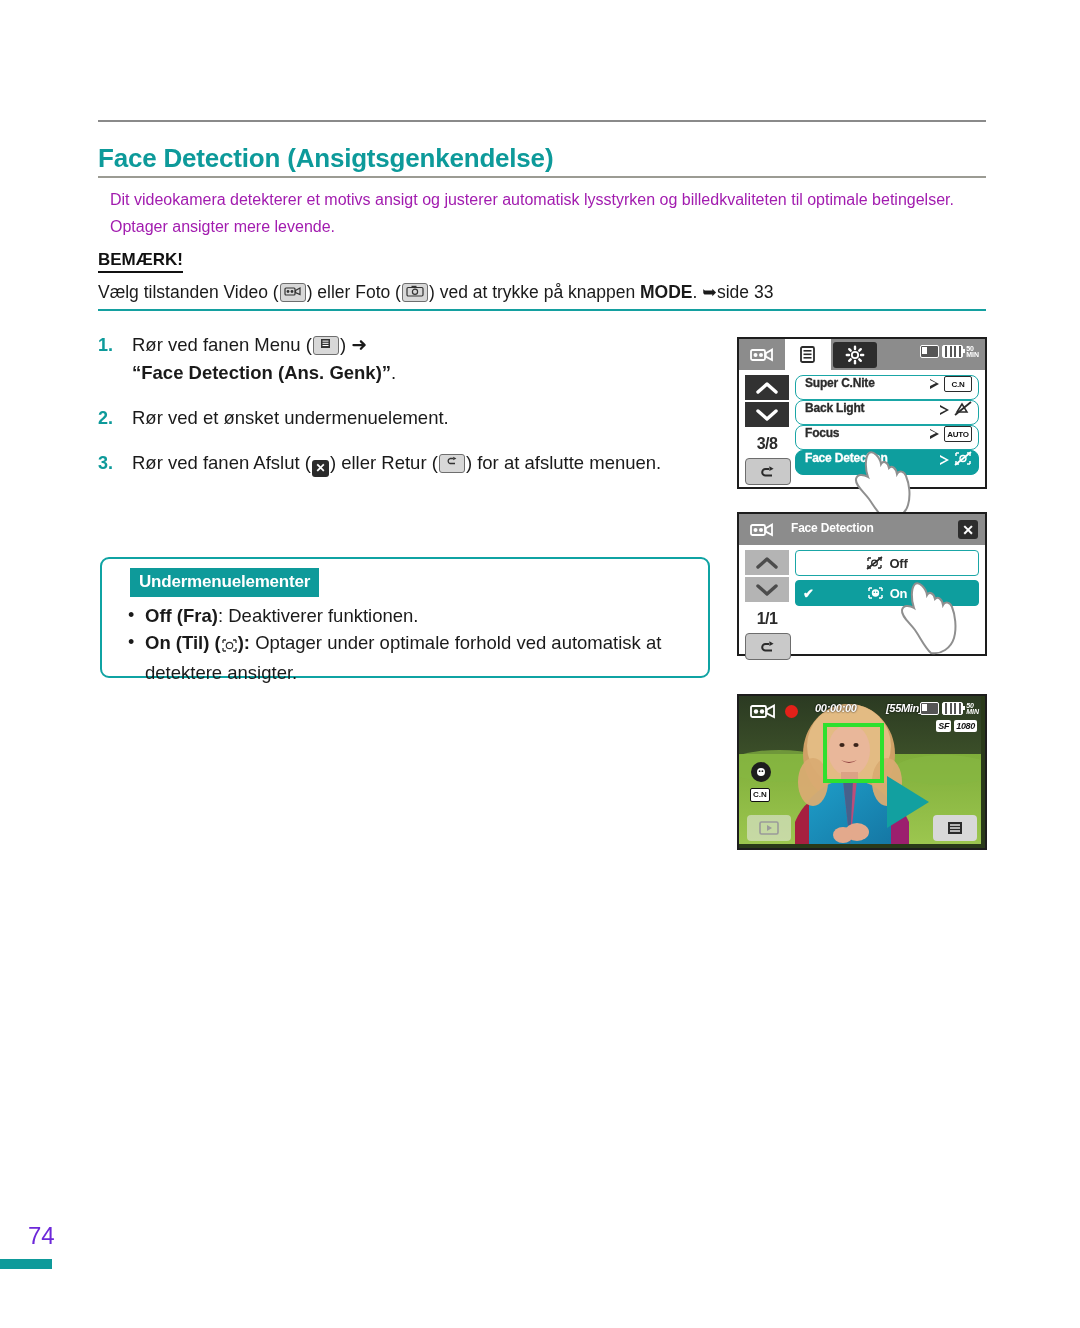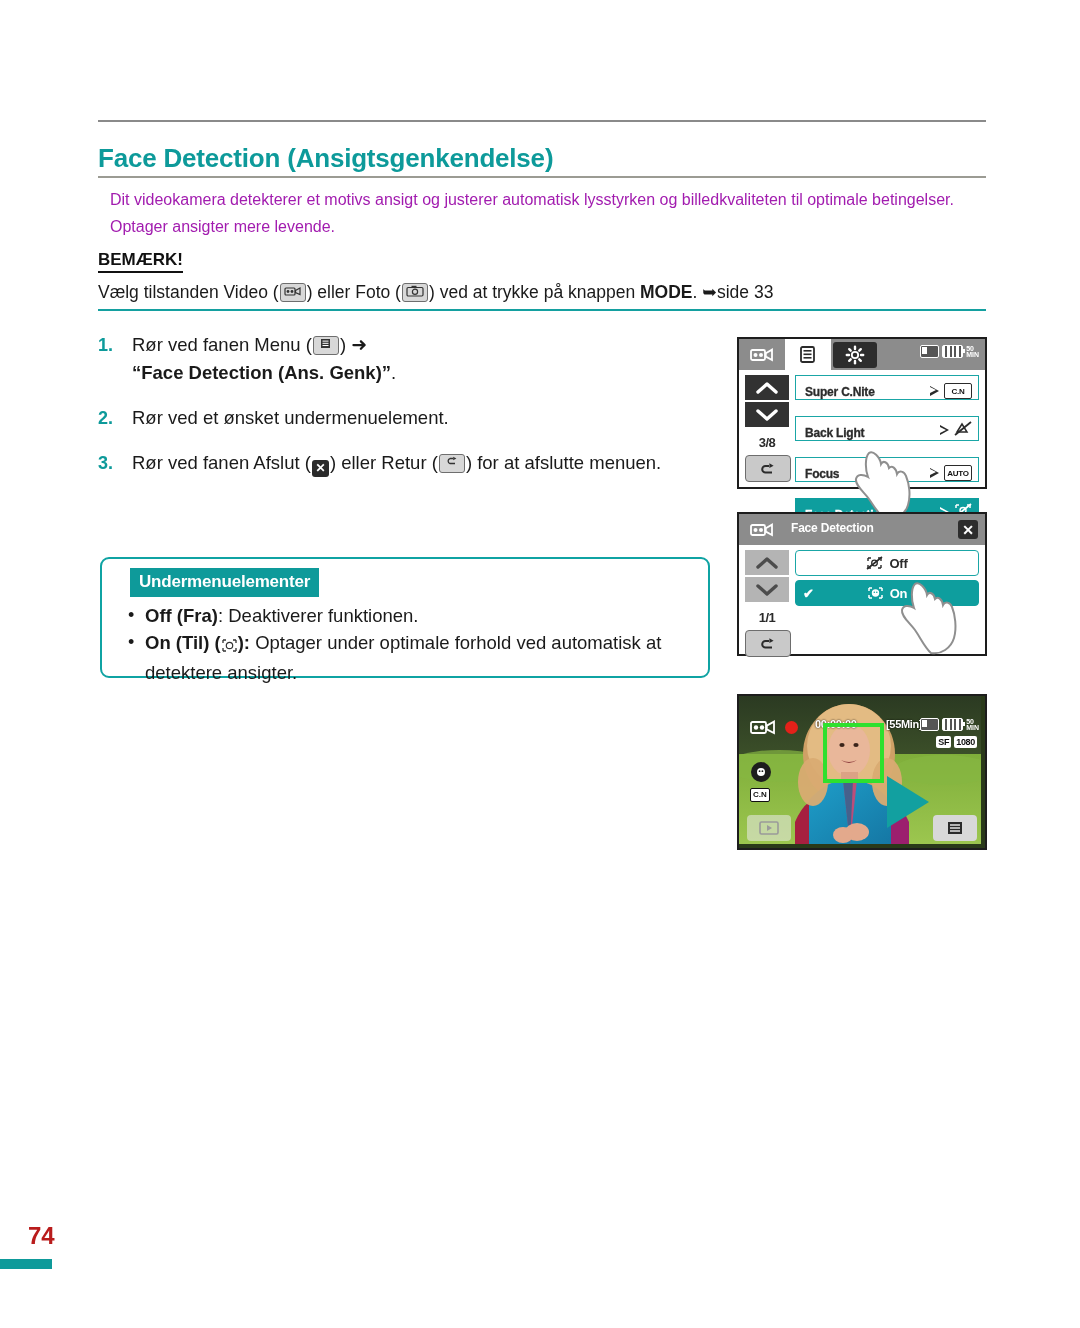--- a/index.html
+++ b/index.html
@@ -116,32 +116,32 @@
   .batt-ic:after{content:"";position:absolute;right:-3px;top:3px;width:2px;height:4px;background:#fff;}
   .mins{color:#fff;font-size:7px;font-weight:bold;line-height:6px;text-align:left;}
 
   .navcol{position:absolute;left:6px;top:36px;width:44px;}
   .navbtn{
     width:44px;height:25px;background:#323232;display:flex;align-items:center;justify-content:center;
   }
   .navbtn.grey{background:#b4b4b4;}
   .navbtn + .navbtn{margin-top:2px;}
   .pagenum{
-    font-size:13px;font-weight:bold;color:#2b2b2b;text-align:center;width:44px;margin-top:8px;
+    font-size:16px;font-weight:bold;color:#2b2b2b;text-align:center;width:44px;margin-top:8px;
     letter-spacing:-0.5px;
   }
   .backbtn{
     width:44px;height:25px;margin-top:5px;background:#c9c9c9;border:1.5px solid #6d6d6d;
     border-radius:4px;display:flex;align-items:center;justify-content:center;
   }
 
   .rows{position:absolute;left:56px;top:36px;right:6px;}
   .row{
-    height:23px;border:1.5px solid #1aa6a6;border-radius:0;background:#fff;
-    display:flex;align-items:flex-end;margin-bottom:16px;position:relative;
+    height:23px;border:1.5px solid #1aa6a6;border-radius:8px;background:#fff;
+    display:flex;align-items:flex-start;margin-bottom:0;position:relative;
   }
   .row.sel{background:#0e9e9e;border-color:#0e9e9e;}
   .row-label{
     margin-left:9px;font-size:12px;font-weight:bold;color:#2b2b2b;letter-spacing:-0.2px;
     -webkit-text-stroke:0.3px #2b2b2b;
   }
   .row.sel .row-label{color:#fff;-webkit-text-stroke:0.3px #fff;}
   .row-right{position:absolute;right:6px;display:flex;align-items:center;gap:5px;}
   .tri-o{
     width:9px;height:11px;position:relative;
@@ -176,21 +176,21 @@
   .row2.sel .row2-label{color:#fff;}
   .check{
     position:absolute;left:7px;color:#fff;font-size:13px;font-weight:bold;
   }
 
   
   .hand{position:absolute;pointer-events:none;}
 
   
   .preview{position:absolute;inset:0;background:#2a3a1a;}
-  .osd-top{position:absolute;left:0;top:16px;right:0;height:34px;}
+  .osd-top{position:absolute;left:0;top:0;right:0;height:34px;font-style:italic;}
   .osd-time{position:absolute;left:76px;top:6px;color:#fff;font-size:11px;font-weight:bold;
     text-shadow:0 0 2px #000;letter-spacing:-0.3px;}
   .osd-min{position:absolute;left:147px;top:6px;color:#fff;font-size:11px;font-weight:bold;
     text-shadow:0 0 2px #000;letter-spacing:-0.3px;}
   .rec-dot{position:absolute;left:46px;top:9px;width:13px;height:13px;border-radius:50%;background:#e32119;}
   .osd-quality{position:absolute;right:8px;top:24px;display:flex;gap:3px;align-items:center;}
   .qbox{background:#fff;color:#111;font-size:9px;font-weight:bold;border-radius:2px;padding:0 2px;
     line-height:12px;letter-spacing:-0.3px;}
   .facebox{
     position:absolute;left:84px;top:27px;width:53px;height:52px;
@@ -208,21 +208,21 @@
     position:absolute;right:8px;bottom:7px;width:44px;height:26px;background:#d8d8d8;
     border-radius:4px;display:flex;align-items:center;justify-content:center;
   }
   .fdic{position:absolute;left:12px;top:66px;width:20px;height:20px;border-radius:50%;
     background:#1d1d1d;display:flex;align-items:center;justify-content:center;}
   .cnbadge{position:absolute;left:11px;top:92px;background:#fff;border:1.5px solid #111;border-radius:2px;
     font-size:8px;font-weight:bold;color:#111;padding:0 2px;line-height:12px;}
 
   
   .pagefoot{
-    position:absolute;left:28px;top:1222px;font-size:24px;font-weight:bold;color:#b91c1c;
+    position:absolute;left:28px;top:1222px;font-size:24px;font-weight:normal;color:#6d28d9;
   }
   .footbar{position:absolute;left:0;top:1259px;width:52px;height:10px;background:#0e9a9a;}
 </style>
 </head>
 <body>
 
 <div class="page">
 
   <div class="rule-chapter"></div>
 

